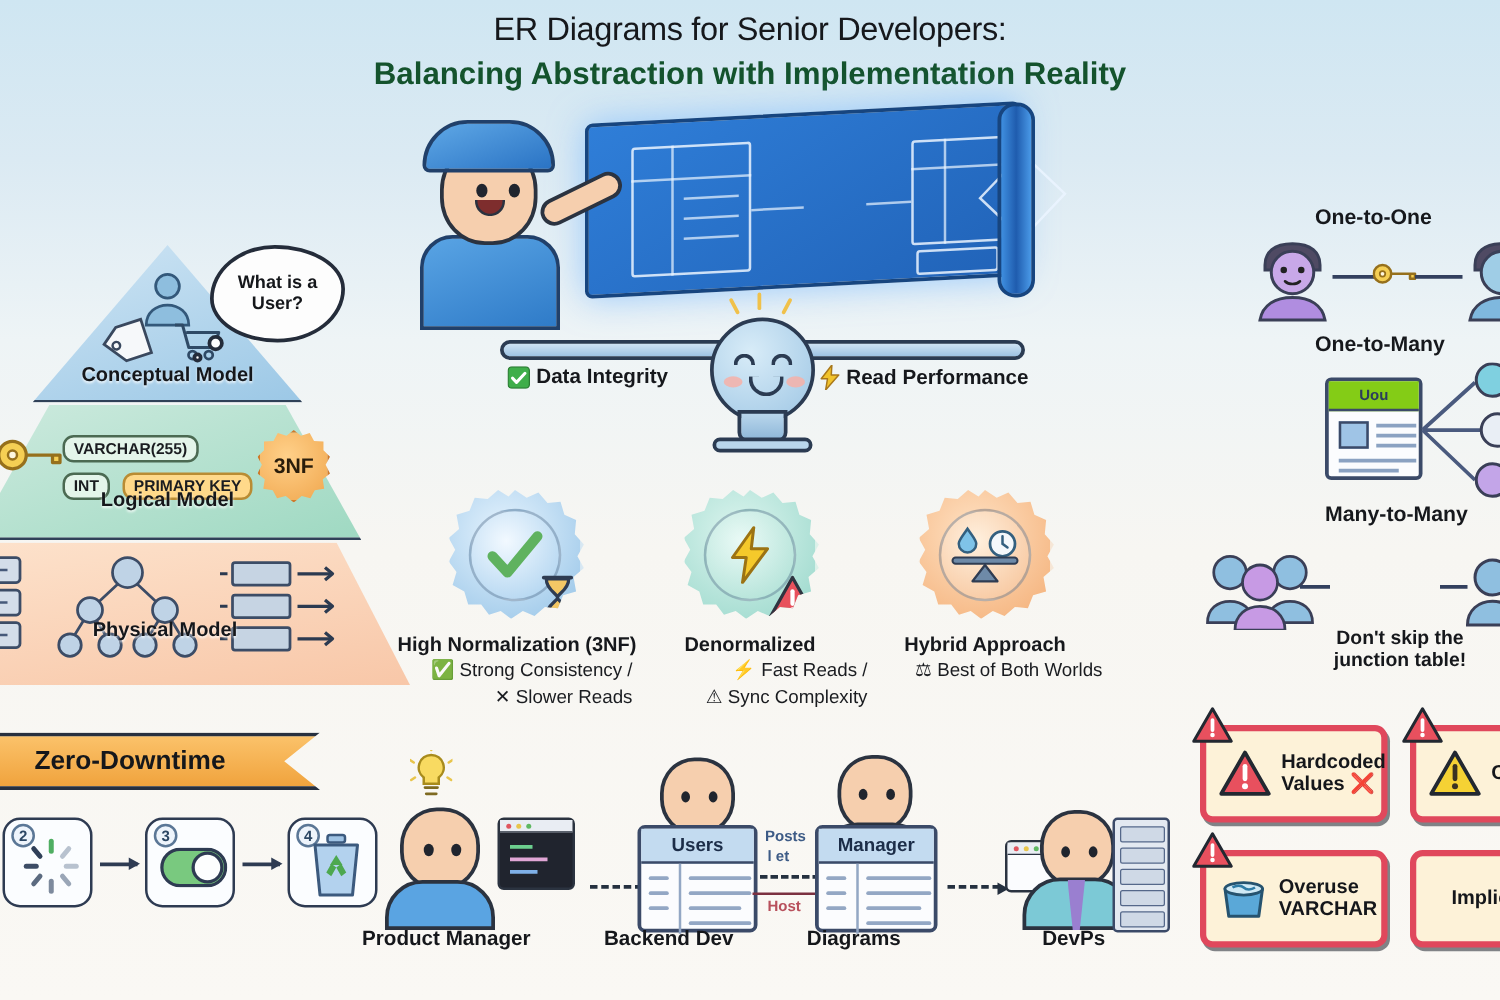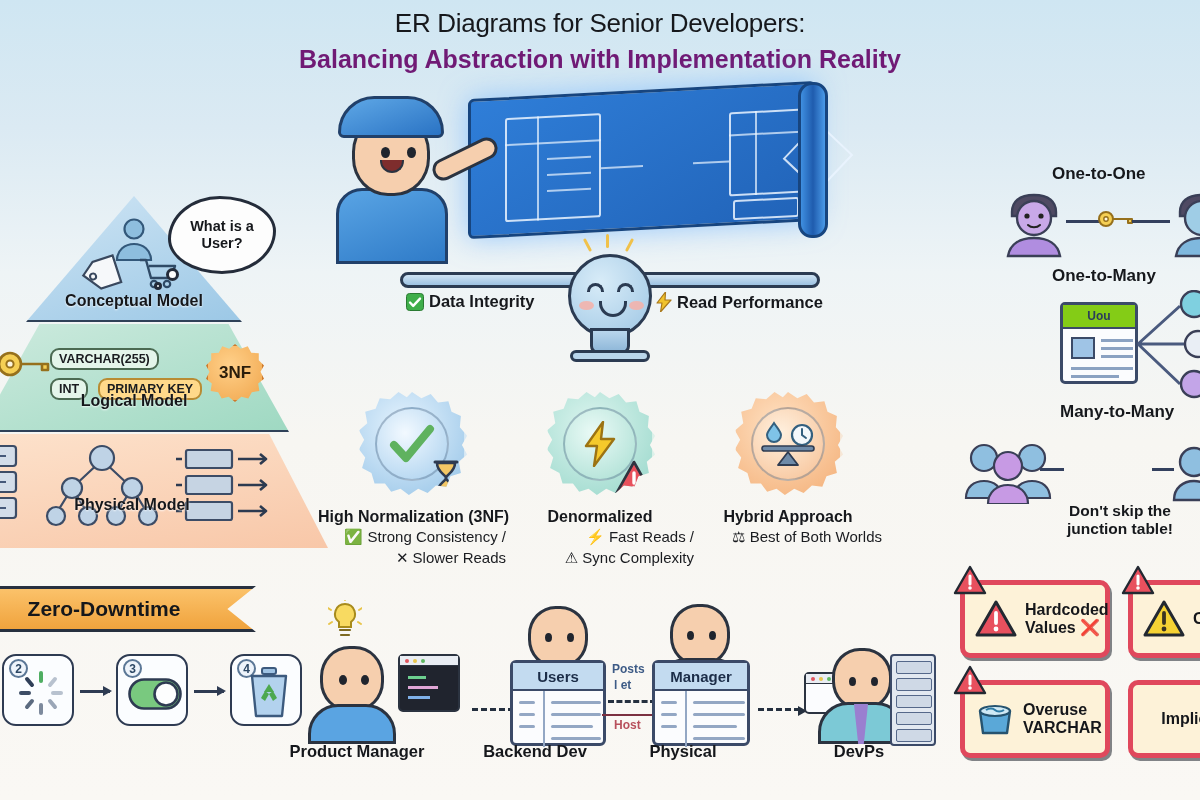--- a/index.html
+++ b/index.html
@@ -11,21 +11,21 @@
   }
   #stage { position: absolute; inset: 0; }
   .abs { position: absolute; }
 
   
   #title-block { left: 0; top: 8px; width: 1200px; text-align: center; }
   #title-main {
     font-size: 26px; font-weight: normal; color: #16181c; letter-spacing: -0.3px;
   }
   #title-sub {
-    font-size: 25px; font-weight: bold; color: #701a75; margin-top: 6px;
+    font-size: 25px; font-weight: bold; color: #14532d; margin-top: 6px;
   }
 
   
   #pyramid { left: -34px; top: 196px; width: 330px; height: 356px; }
   .tri-top-face {
     left: 60px; top: 0; width: 216px; height: 126px;
     clip-path: polygon(50% 0, 100% 100%, 0 100%);
     background: linear-gradient(160deg,#cfe5f4,#9cc8e6);
     border-bottom: 2px solid #2f4158;
   }
@@ -688,21 +688,21 @@
       <div class="tbl-head">Manager</div>
       <div class="abs" style="left:30px;top:28px;width:2px;height:56px;background:#93a7c4"></div>
       <div class="tbl-row" style="left:6px;top:38px;width:16px"></div>
       <div class="tbl-row" style="left:6px;top:50px;width:16px"></div>
       <div class="tbl-row" style="left:6px;top:62px;width:16px"></div>
       <div class="tbl-row" style="left:38px;top:38px;width:52px"></div>
       <div class="tbl-row" style="left:38px;top:50px;width:52px"></div>
       <div class="tbl-row" style="left:38px;top:62px;width:44px"></div>
       <div class="tbl-row" style="left:38px;top:74px;width:52px"></div>
     </div>
-    <div class="team-label" style="left:316px">Physical</div>
+    <div class="team-label" style="left:316px">Diagrams</div>
 
     <div class="dash-arrow" style="left:466px;top:112px;width:42px"></div>
 
     <div class="term-win" style="left:512px;top:76px;width:56px;height:42px;background:#fbfcfe">
       <div class="term-bar"></div>
       <div class="term-dot" style="left:5px;background:#e0555f"></div>
       <div class="term-dot" style="left:13px;background:#e8c54c"></div>
       <div class="term-dot" style="left:21px;background:#5fb862"></div>
     </div>
     <div class="team-head" style="left:540px;top:52px;width:60px;height:62px">

